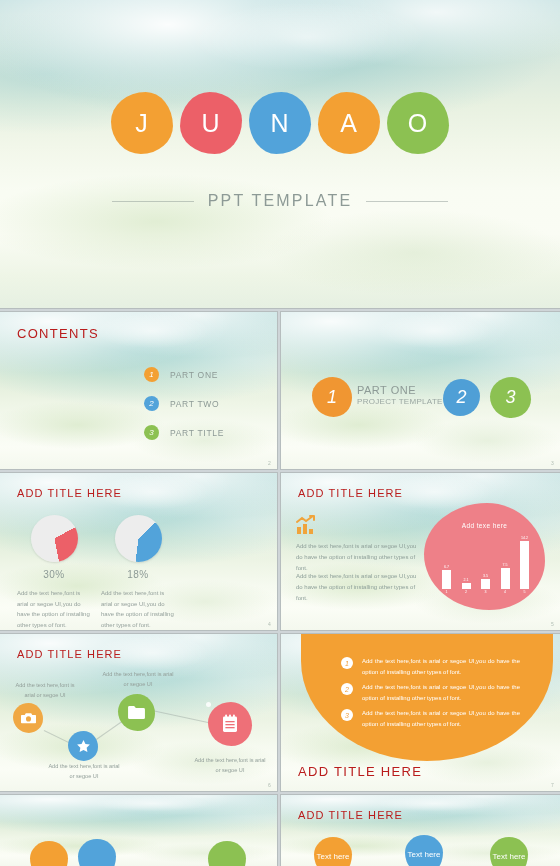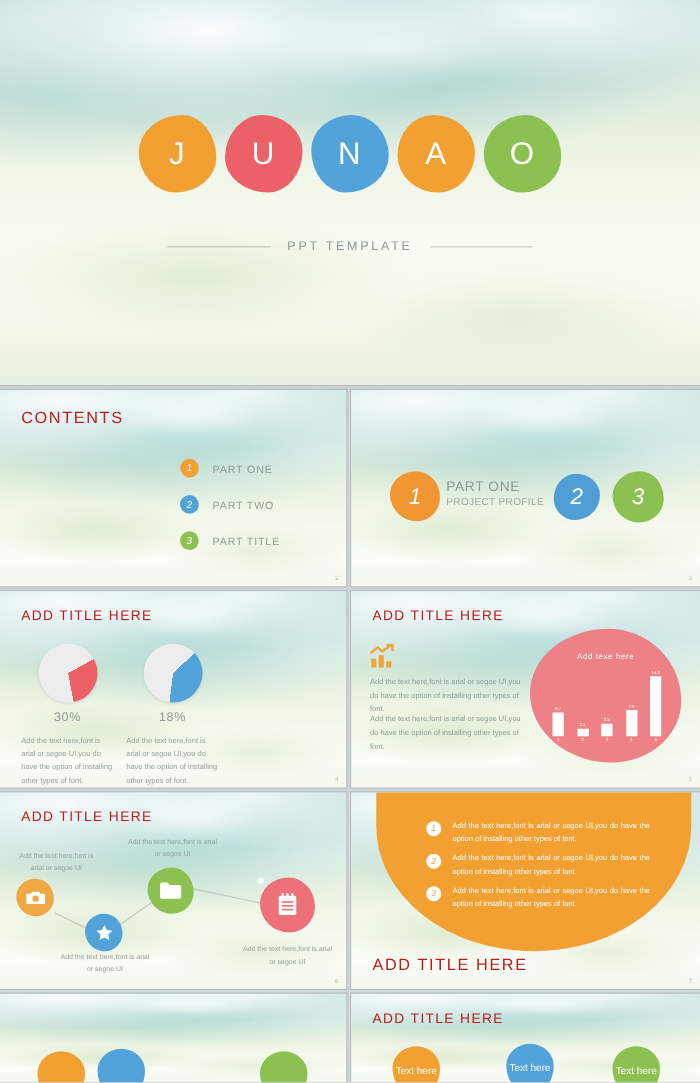--- a/index.html
+++ b/index.html
@@ -77,21 +77,21 @@
   .blob.b3 { border-radius: 52% 48% 56% 44% / 45% 52% 48% 55%; }
   .blob.b4 { border-radius: 46% 54% 48% 52% / 52% 48% 52% 48%; }
   .blob.b5 { border-radius: 54% 46% 50% 50% / 50% 54% 46% 50%; }
 
   .sub-line {
     position: absolute; left: 0; right: 0; top: 192px;
     display: flex; align-items: center; justify-content: center; gap: 14px;
   }
   .sub-line .rule { width: 82px; height: 1px; background: rgba(130,145,140,.45); }
   .sub-line .txt {
-    font-size: 10px; letter-spacing: 2.2px; color: #8d9a96; font-weight: 400;
+    font-size: 16px; letter-spacing: 2.2px; color: #8d9a96; font-weight: 400;
   }
 
   
   #s2 { left: 0;   top: 312px; width: 277px; height: 157px; }
   #s3 { left: 281px; top: 312px; width: 279px; height: 157px; }
   #s4 { left: 0;   top: 473px; width: 277px; height: 157px; }
   #s5 { left: 281px; top: 473px; width: 279px; height: 157px; }
   #s6 { left: 0;   top: 634px; width: 277px; height: 157px; }
   #s7 { left: 281px; top: 634px; width: 279px; height: 157px; }
   #s8 { left: 0;   top: 795px; width: 277px; height: 71px; }
@@ -244,21 +244,21 @@
       </div>
     </div>
     <span class="page-num">2</span>
   </div>
 
   <div class="slide" id="s3">
     <div class="bg"></div>
     <div class="p-big" id="p1">1</div>
     <div class="p-text">
       <div class="t1">PART ONE</div>
-      <div class="t2">PROJECT PROFILE</div>
+      <div class="t2">PROJECT TEMPLATE</div>
     </div>
     <div class="p-big" id="p2">2</div>
     <div class="p-big" id="p3">3</div>
     <span class="page-num">3</span>
   </div>
 
   <div class="slide" id="s4">
     <div class="bg"></div>
     <div class="slide-title">ADD TITLE HERE</div>
 

